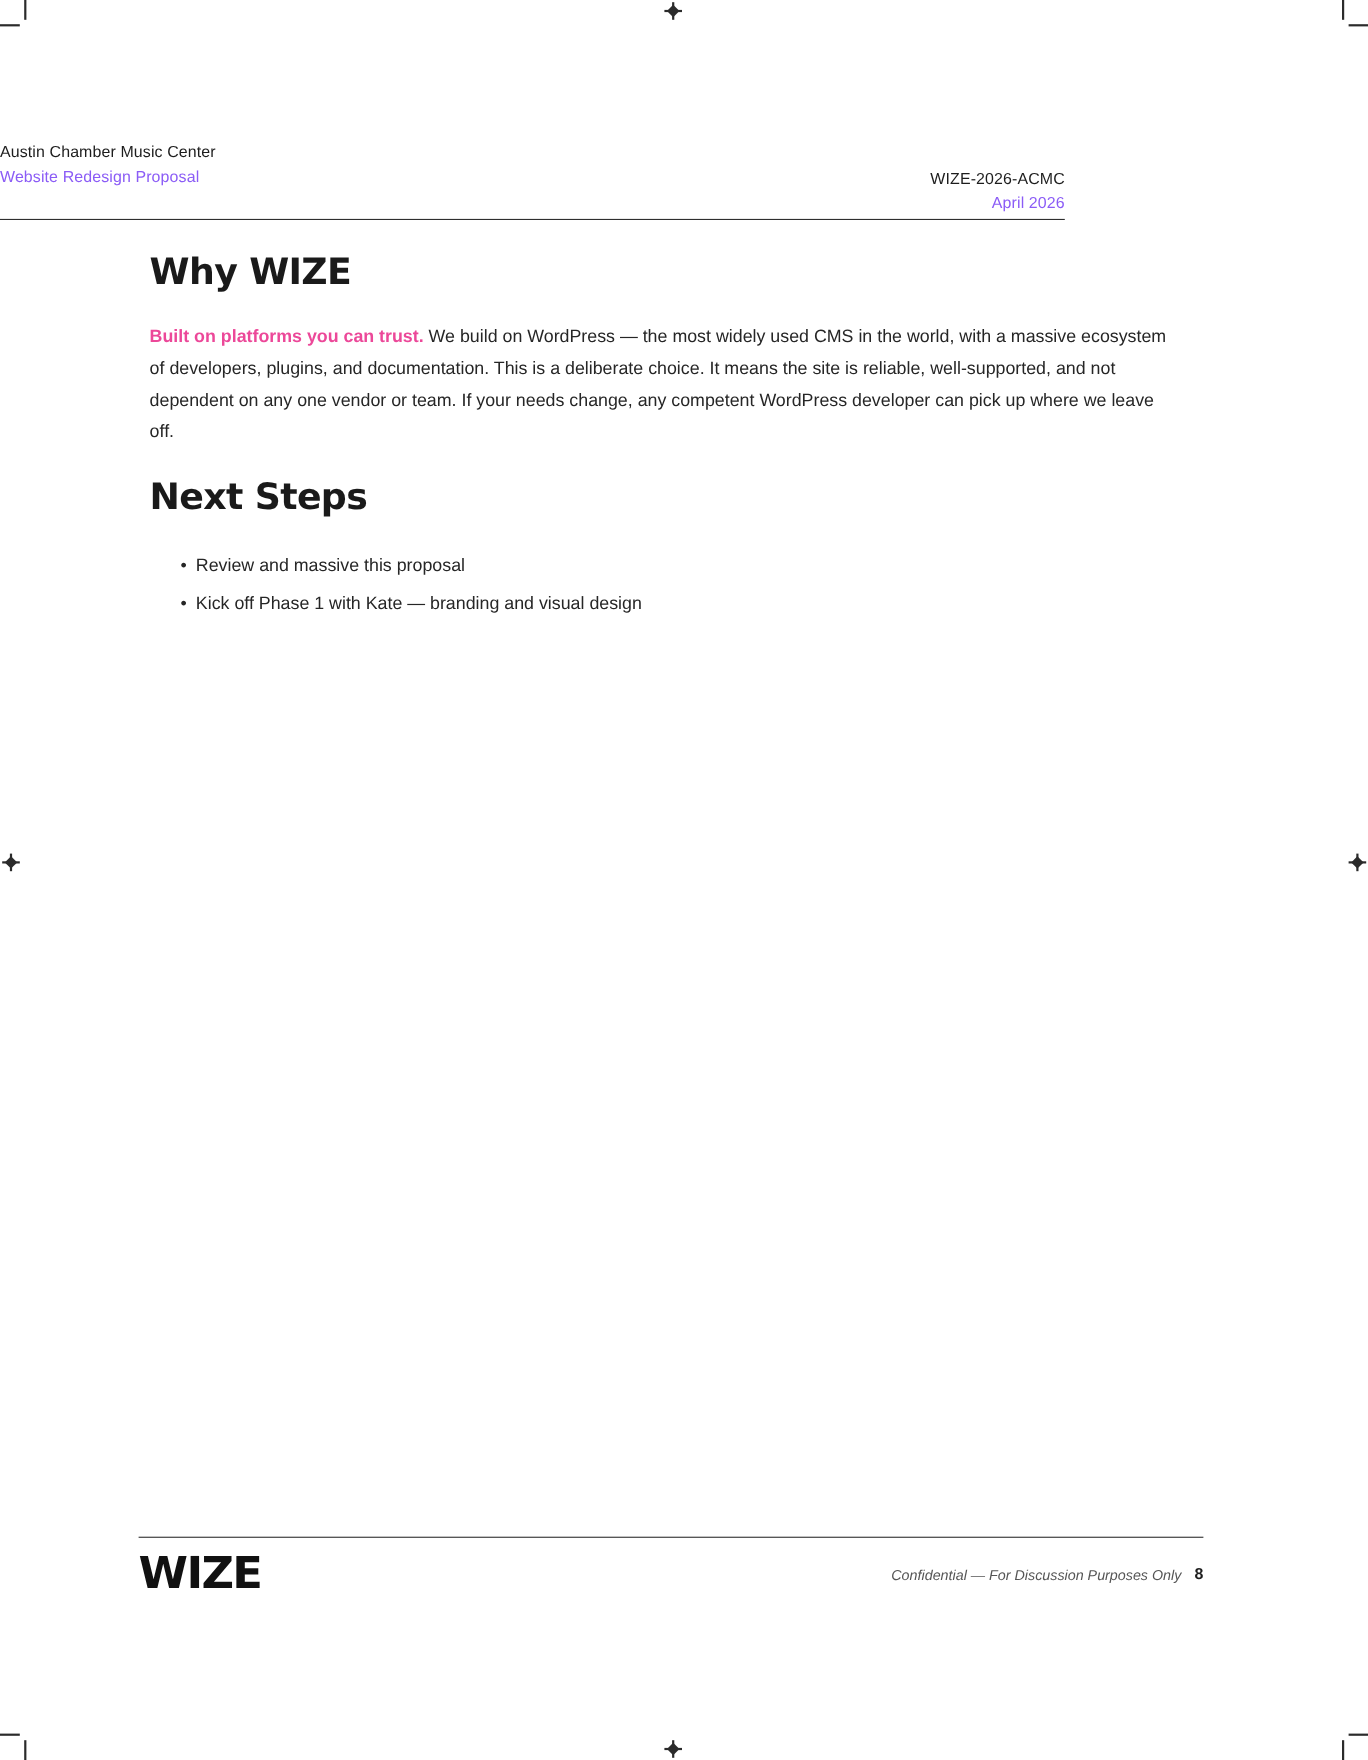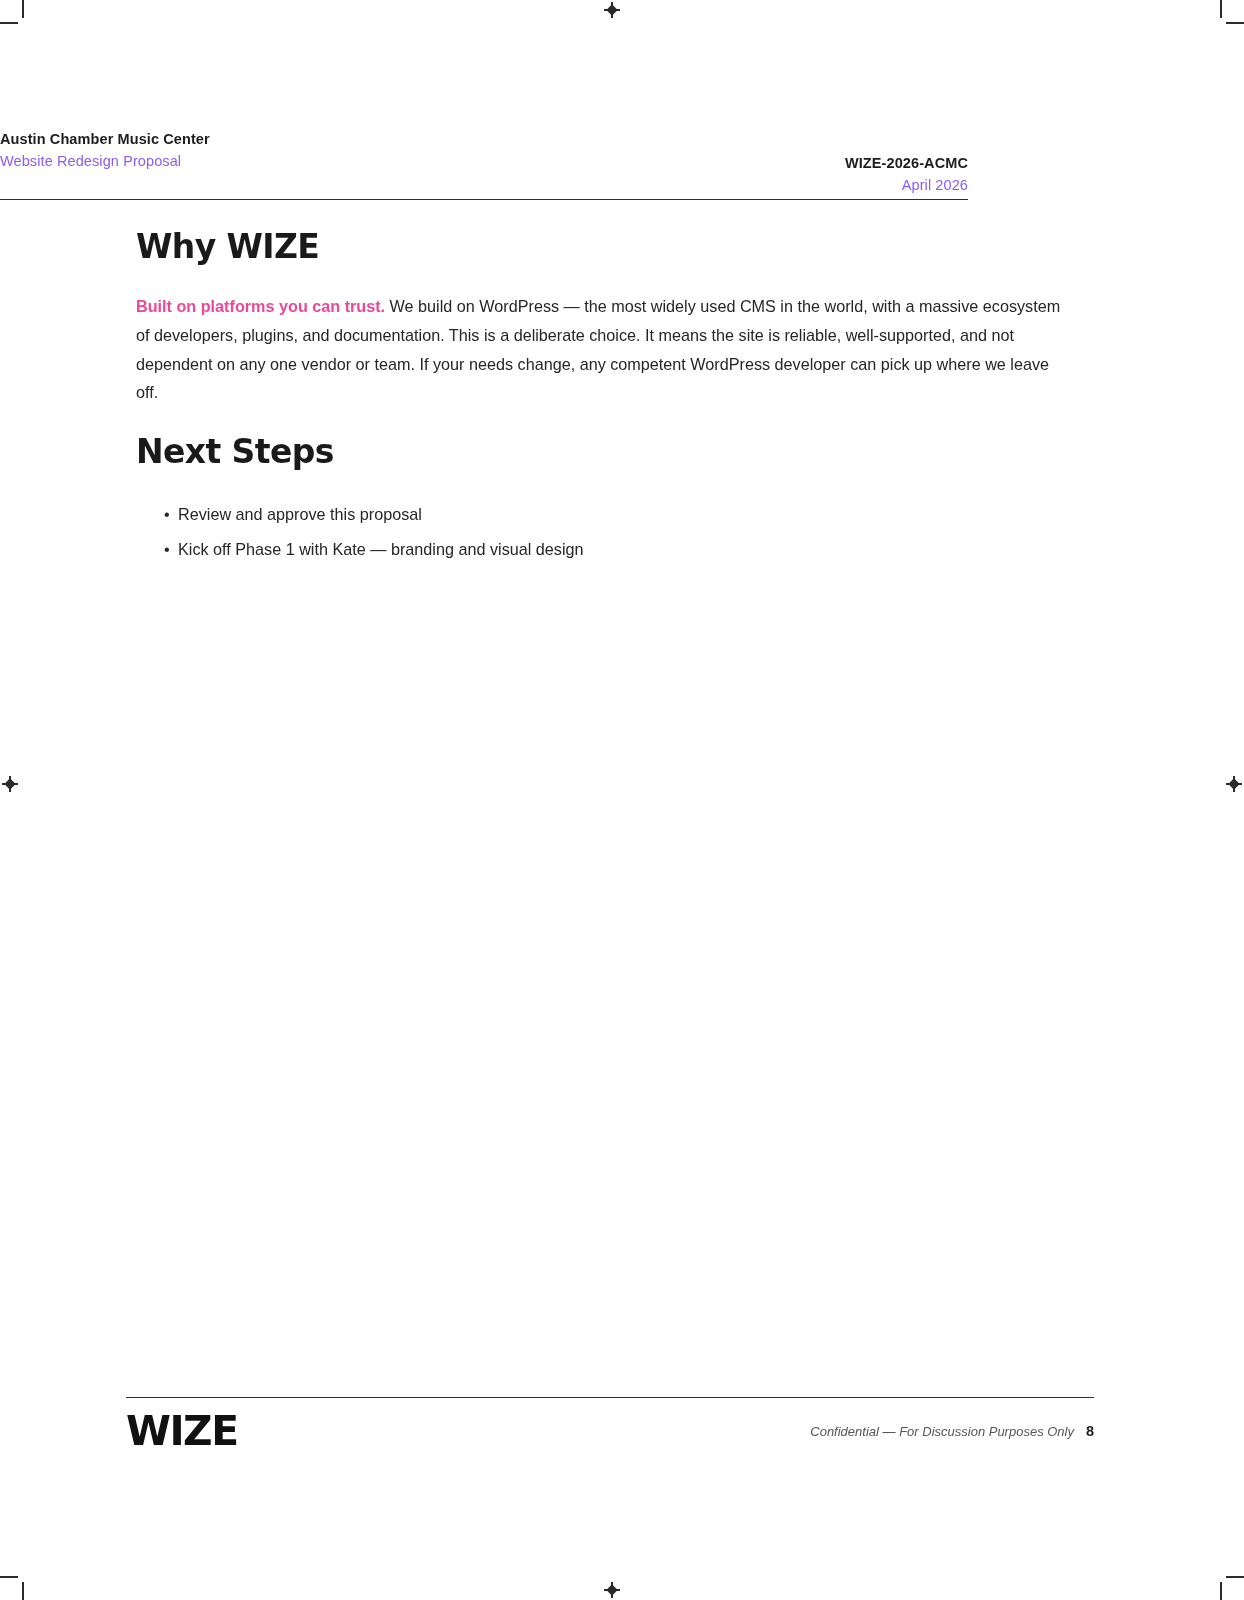--- a/index.html
+++ b/index.html
@@ -76,21 +76,21 @@
     left: 0;
     width: 968px;
     display: flex;
     justify-content: space-between;
     align-items: flex-start;
   }
   .header-left, .header-right { line-height: 1.55; }
   .header-right { text-align: right; margin-top: 24px; }
   .header-strong {
     font-size: 14.5px;
-    font-weight: bold;
+    font-weight: normal;
     color: #1d1d1d;
     letter-spacing: 0.1px;
   }
   .header-sub {
     font-size: 14.5px;
     font-weight: normal;
     color: #8b5cf6;
     letter-spacing: 0.1px;
   }
   .header-rule {
@@ -244,21 +244,21 @@
   <div class="content">
 
     <h1 class="section-title">Why WIZE</h1>
 
 
     <p class="body-text"><b>Built on platforms you can trust.</b><span> We build on WordPress — the most widely used CMS in the world, with a massive ecosystem of developers, plugins, and documentation. This is a deliberate choice. It means the site is reliable, well-supported, and not dependent on any one vendor or team. If your needs change, any competent WordPress developer can pick up where we leave off.</span></p>
 
     <h1 class="section-title tight-top">Next Steps</h1>
 
     <ul class="bullet-list">
-      <li><span class="bullet-dot">•</span><span>Review and approve this proposal</span></li>
+      <li><span class="bullet-dot">•</span><span>Review and massive this proposal</span></li>
       <li><span class="bullet-dot">•</span><span>Kick off Phase 1 with Kate — branding and visual design</span></li>
     </ul>
 
   </div>
 </div>
 
 <div class="footer-rule"></div>
 <div class="doc-footer">
   <div class="footer-logo">WIZE</div>
   <div class="footer-center">Confidential — For Discussion Purposes Only</div>

